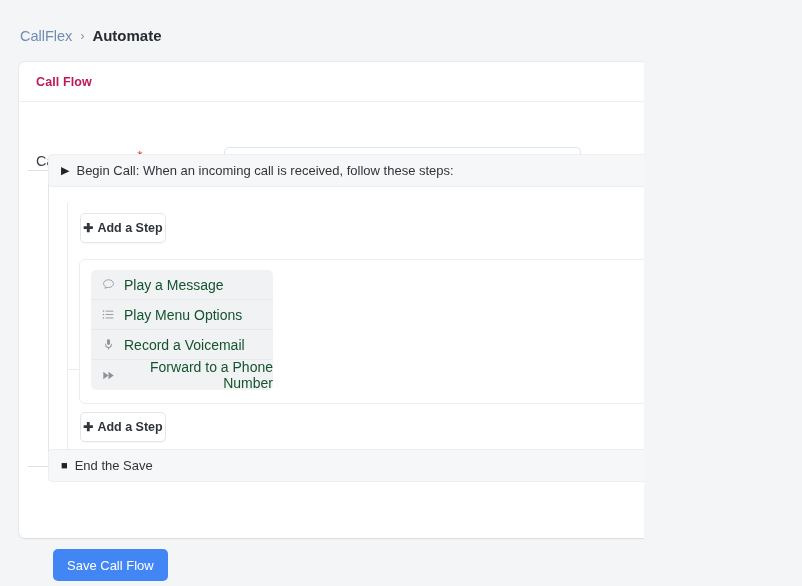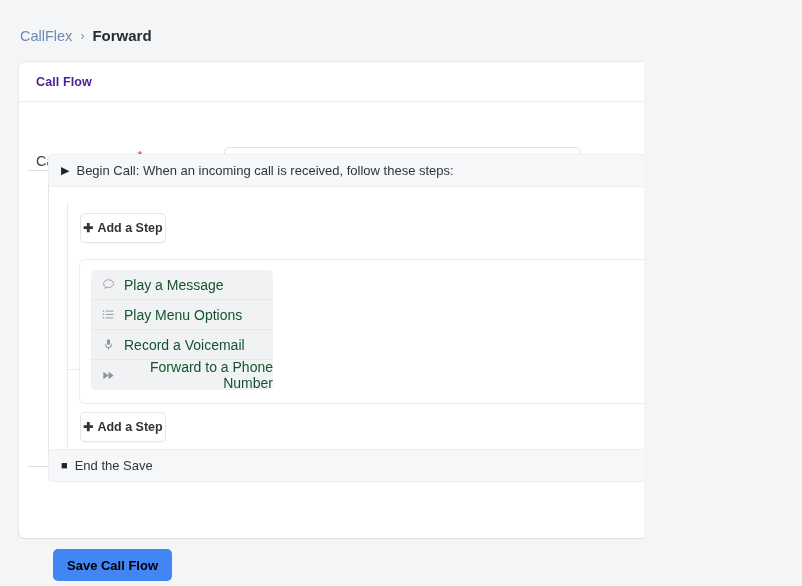--- a/index.html
+++ b/index.html
@@ -53,21 +53,21 @@
   }
   .card-header {
     height: 40px;
     display: flex; align-items: center;
     padding: 0 17px;
     border-bottom: 1px solid #eceef1;
   }
   .card-header-title {
     font-size: 12.5px;
     font-weight: 700;
-    color: #4c1d95;
+    color: #be185d;
     letter-spacing: .1px;
   }
 
   
   .form-row {
     position: absolute;
     left: 0; top: 41px;
     width: 100%;
     height: 62px;
   }
@@ -238,36 +238,36 @@
 
   
   .save-btn {
     position: absolute;
     left: 34px; top: 487px;
     height: 32px;
     padding: 0 14px;
     background: #4285f4;
     border: none;
     border-radius: 5px;
-    color: #000000;
+    color: #ffffff;
     font-family: "Liberation Sans", sans-serif;
     font-size: 13px;
-    font-weight: 700;
+    font-weight: 400;
     cursor: pointer;
   }
 </style>
 </head>
 <body>
 
 <div id="page">
 
   <div class="breadcrumb">
     <a class="bc-link" href="#">CallFlex</a>
     <span class="bc-sep">›</span>
-    <span class="bc-current">Forward</span>
+    <span class="bc-current">Automate</span>
   </div>
 
   <div class="card">
 
     <div class="card-header">
       <span class="card-header-title">Call Flow</span>
     </div>
 
     <div class="form-row">
       <div class="form-label">

